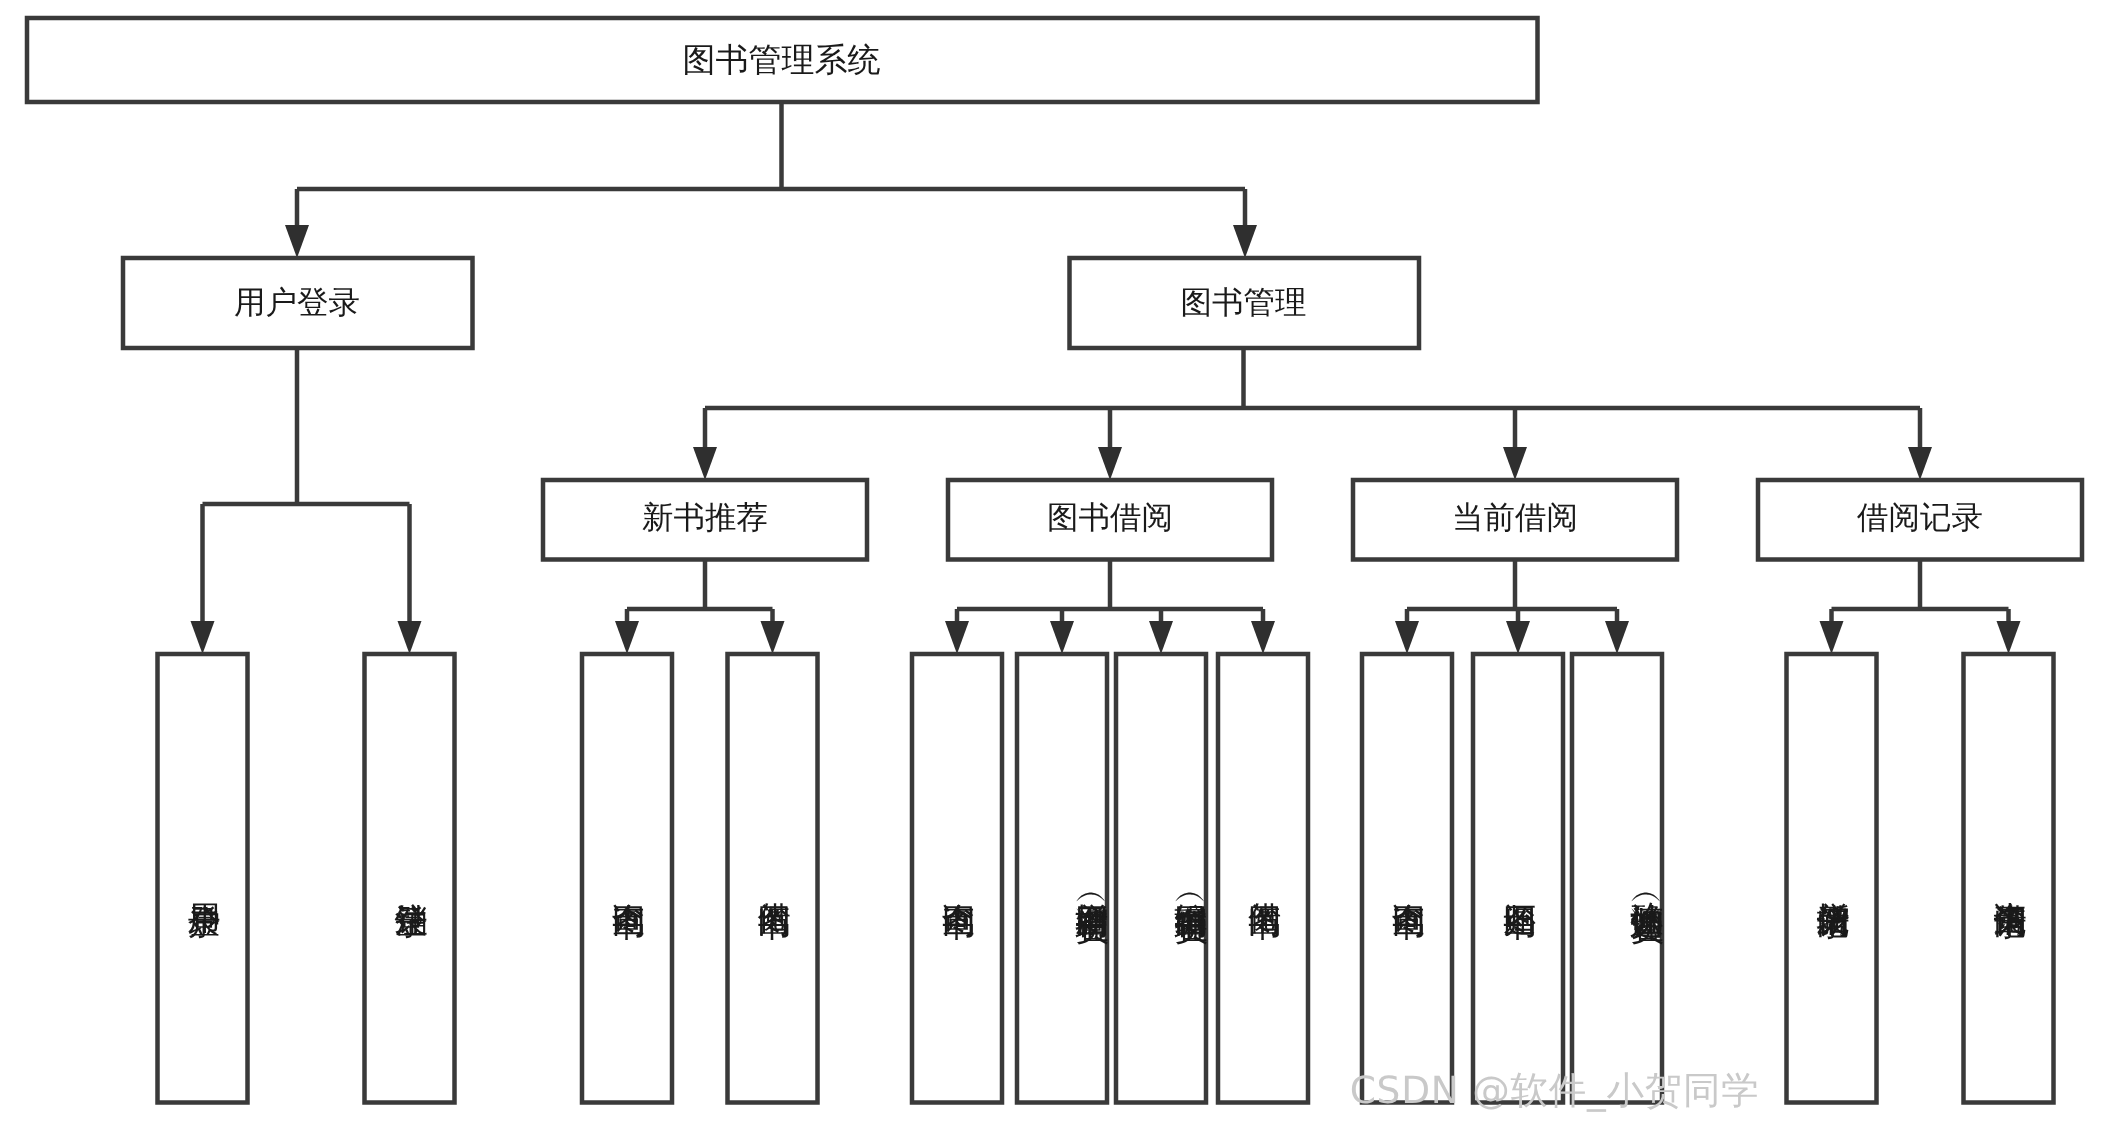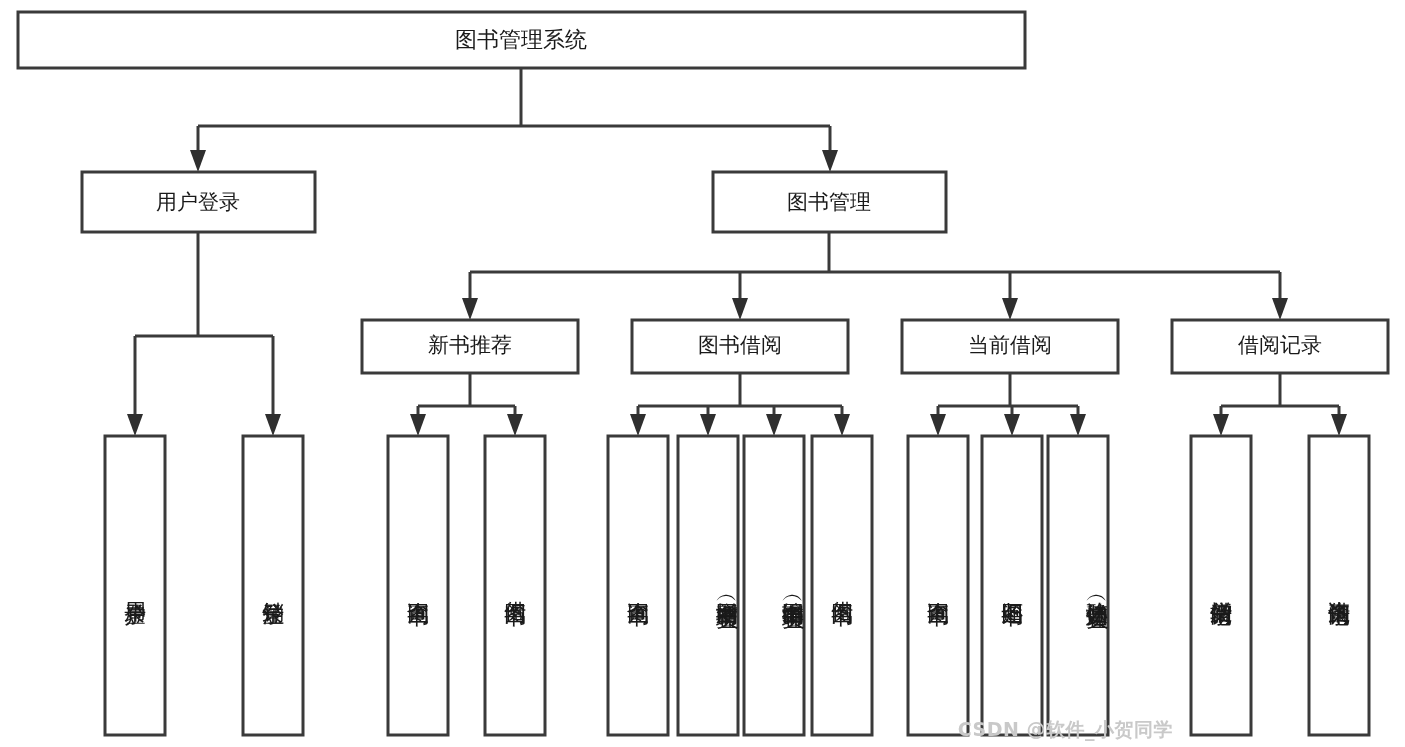--- a/index.html
+++ b/index.html
@@ -67,25 +67,24 @@
     letter-spacing: 1px;
     text-align: center;
     white-space: nowrap;
     pointer-events: none;
   }
   .watermark {
     position: absolute;
     right: 8px;
     bottom: 4px;
     font-family: "DejaVu Sans", "Liberation Sans", sans-serif;
-    font-size: 19px;
+    font-size: 25px;
     color: #c9c9c9;
     letter-spacing: 0.5px;
     user-select: none;
-    font-weight: bold;
   }
 </style>
 </head>
 <body>
 
 <div id="diagram-root">
 
   <svg id="flowchart" viewBox="0 0 1405 747">
 
     <g>

